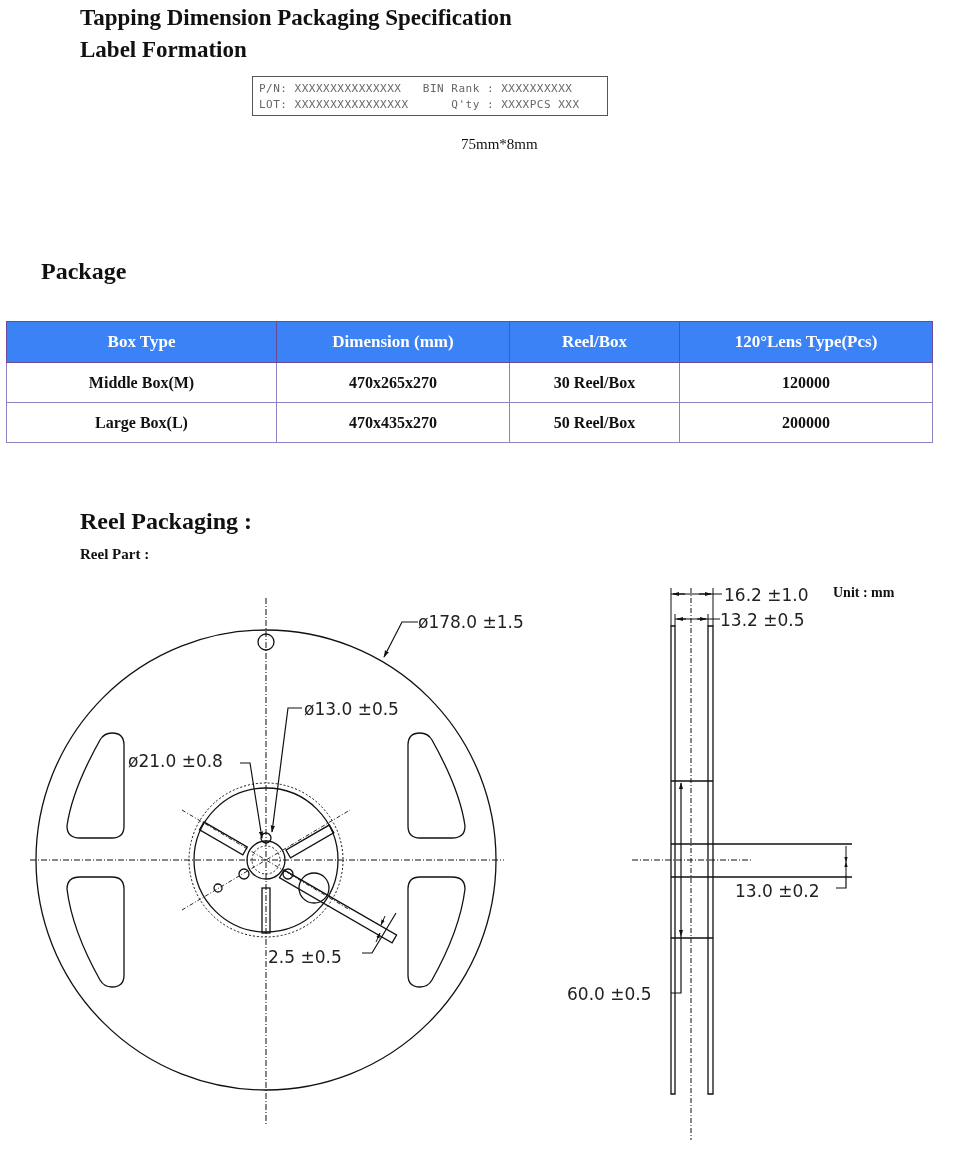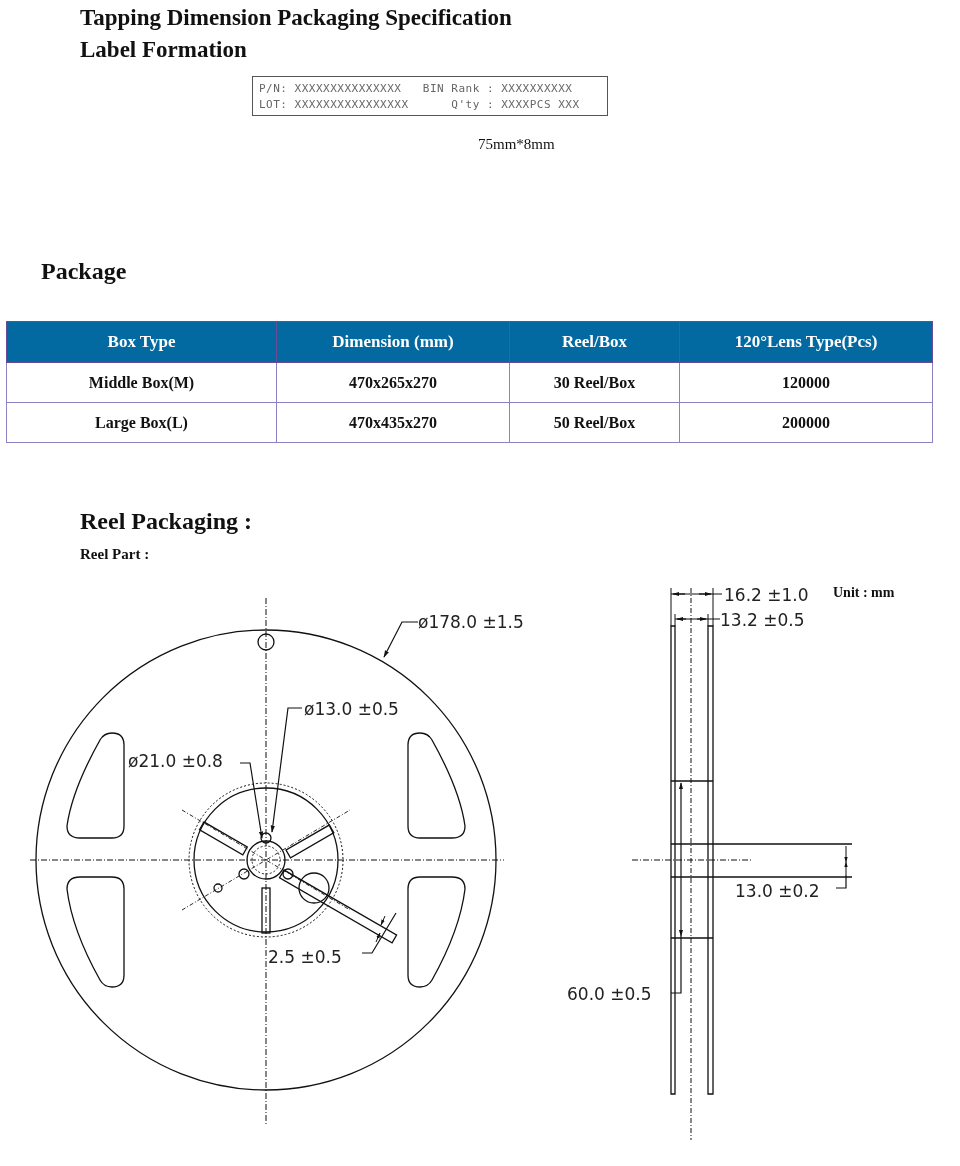--- a/index.html
+++ b/index.html
@@ -13,32 +13,32 @@
     .label-title { left: 80px; top: 35px; }
     .label-box {
       left: 252px; top: 76px; width: 356px; height: 40px;
       border: 1.5px solid #555; box-sizing: border-box;
       font-family: "DejaVu Sans Mono", "Liberation Mono", monospace;
       font-size: 11px; color: #666; letter-spacing: 0.5px;
     }
     .label-box .row { position: absolute; left: 6px; white-space: pre; }
     .label-box .r1 { top: 5px; }
     .label-box .r2 { top: 21px; }
-    .label-size { left: 478px; top: 136px; font-size: 15px; text-align: center; }
+    .label-size { left: 461px; top: 136px; font-size: 15px; text-align: center; }
 
     .package-title { left: 41px; top: 258px; font-size: 24px; font-weight: bold; }
 
     table.pkg {
       position: absolute; left: 6px; top: 321px; width: 926px;
       border-collapse: collapse; table-layout: fixed;
       font-family: "Liberation Serif", "DejaVu Serif", serif;
       font-weight: bold; font-size: 16px;
     }
     table.pkg th {
-      background: #0369a1; color: #fff; height: 38px; font-weight: bold;
+      background: #3b82f6; color: #fff; height: 38px; font-weight: bold;
       border: 1px solid #6a4b98; font-size: 17px;
     }
     table.pkg td {
       height: 37px; text-align: center; border: 1px solid #8b83c4; color: #111;
     }
     table.pkg col.c1 { width: 270px; }
     table.pkg col.c2 { width: 233px; }
     table.pkg col.c3 { width: 170px; }
     table.pkg col.c4 { width: 253px; }
 

